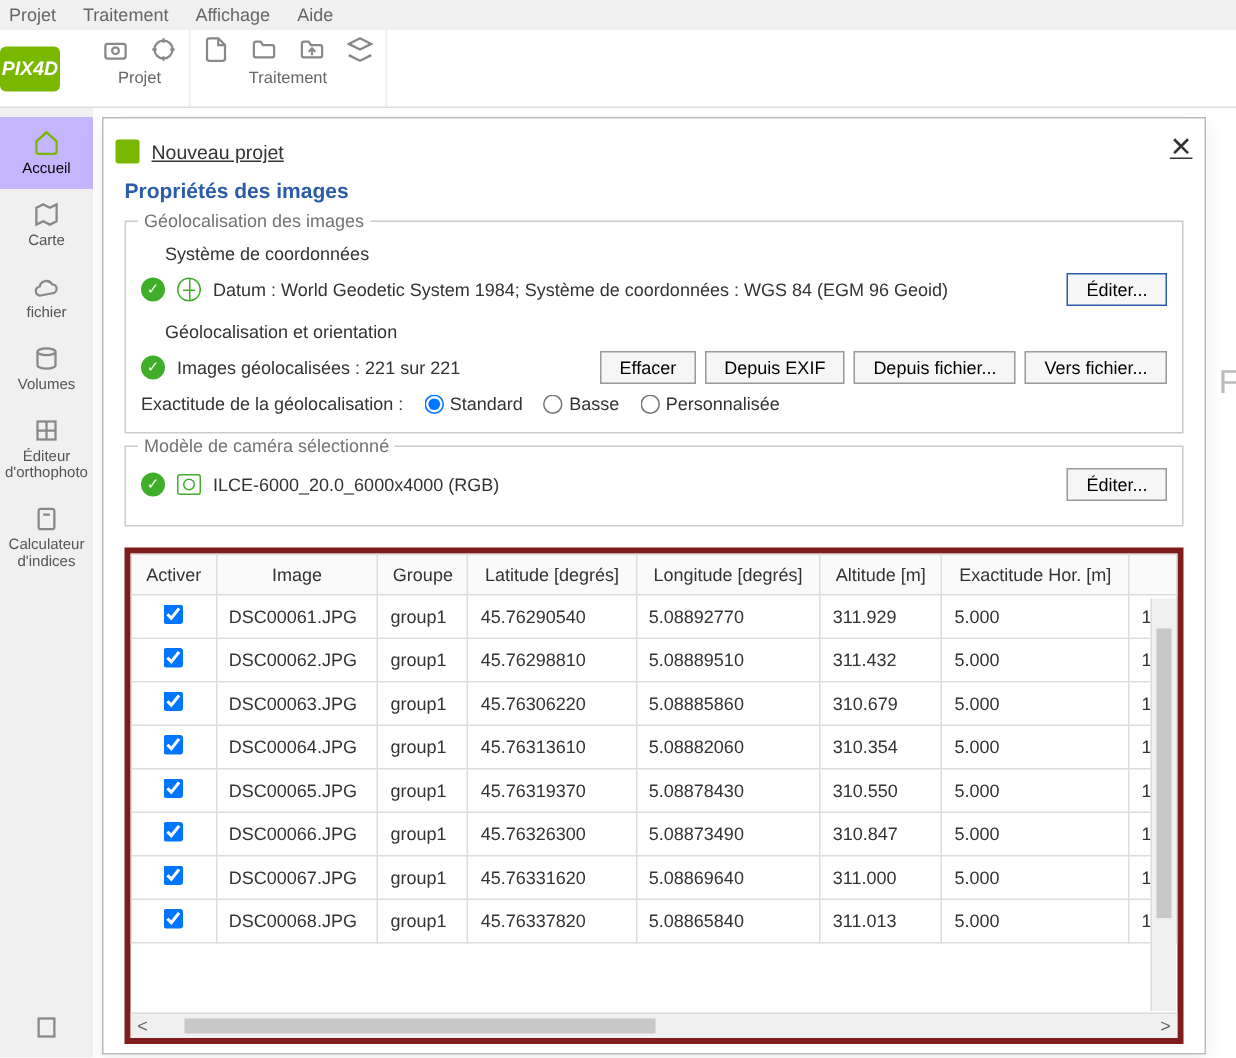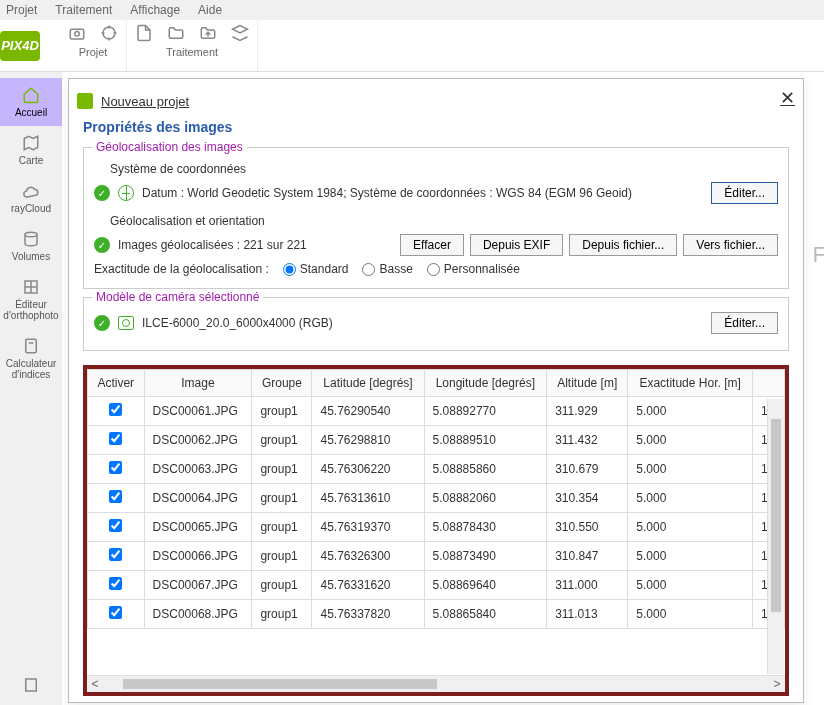--- a/index.html
+++ b/index.html
@@ -31,21 +31,21 @@
 
   
   .modal { position: absolute; top: 6px; left: 6px; right: 20px; bottom: 2px; border: 1px solid #bbb; background: #fff; display: flex; flex-direction: column; box-shadow: 0 4px 12px rgba(0,0,0,0.08); }
   .modal-title { height: 30px; display: flex; align-items: flex-end; padding: 0 8px; font-size: 13px; text-decoration: underline; }
   .modal-title .micon { width: 16px; height: 16px; background: #7ab800; border-radius: 2px; margin-right: 8px; }
   .modal-title .close { margin-left: auto; font-size: 18px; cursor: pointer; color: #333; }
   .modal-body { padding: 6px 14px; flex: 1; display: flex; flex-direction: column; overflow: hidden; }
   .section-title { color: #2a5caa; font-weight: bold; font-size: 14px; margin: 4px 0 12px; }
 
   .fieldset { border: 1px solid #ccc; padding: 10px 10px 12px; margin-bottom: 8px; position: relative; }
-  .fieldset .legend { position: absolute; top: -8px; left: 8px; background: #fff; padding: 0 4px; font-size: 12px; color: #a21caf; }
+  .fieldset .legend { position: absolute; top: -8px; left: 8px; background: #fff; padding: 0 4px; font-size: 12px; color: #737373; }
 
   .subhead { font-size: 12px; margin: 4px 16px 6px; }
   .row { display: flex; align-items: center; gap: 8px; margin: 4px 0; }
   .row .text { flex: 1; font-size: 12px; }
   .check-circle { width: 16px; height: 16px; border-radius: 50%; background: #3fae29; display:inline-flex; align-items:center; justify-content:center; color:#fff; font-size:10px; flex-shrink:0; }
   .globe { width: 16px; height: 16px; border: 1.5px solid #3fae29; border-radius: 50%; position: relative; flex-shrink:0; }
   .globe::before { content:""; position:absolute; left:3px; right:3px; top:7px; height:1px; background:#3fae29; }
   .globe::after { content:""; position:absolute; top:0; bottom:0; left:7px; width:1px; background:#3fae29; }
   .camera-icon { width:16px; height:14px; border:1.5px solid #3fae29; border-radius:2px; position:relative; flex-shrink:0; }
   .camera-icon::after { content:""; position:absolute; width:6px; height:6px; border:1.5px solid #3fae29; border-radius:50%; left:3px; top:2px; }
@@ -143,21 +143,21 @@
     <div class="side-item">
       <svg class="sicon" viewBox="0 0 24 24" fill="none" stroke="currentColor" stroke-width="2">
           <polygon points="3 6 9 3 15 6 21 3 21 18 15 21 9 18 3 21"></polygon>
         </svg>
       <span>Carte</span>
     </div>
     <div class="side-item">
       <svg class="sicon" viewBox="0 0 24 24" fill="none" stroke="currentColor" stroke-width="2">
           <path d="M17 18a4 4 0 1 0 0-8 6 6 0 0 0-11 2 4 4 0 0 0 1 8z"></path>
         </svg>
-      <span>rayCloud</span>
+      <span>fichier</span>
     </div>
     <div class="side-item">
       <svg class="sicon" viewBox="0 0 24 24" fill="none" stroke="currentColor" stroke-width="2">
           <ellipse cx="12" cy="6" rx="8" ry="3"></ellipse>
           <path d="M4 6v12c0 1.7 3.6 3 8 3s8-1.3 8-3V6"></path>
         </svg>
       <span>Volumes</span>
     </div>
     <div class="side-item">
       <svg class="sicon" viewBox="0 0 24 24" fill="none" stroke="currentColor" stroke-width="2">

